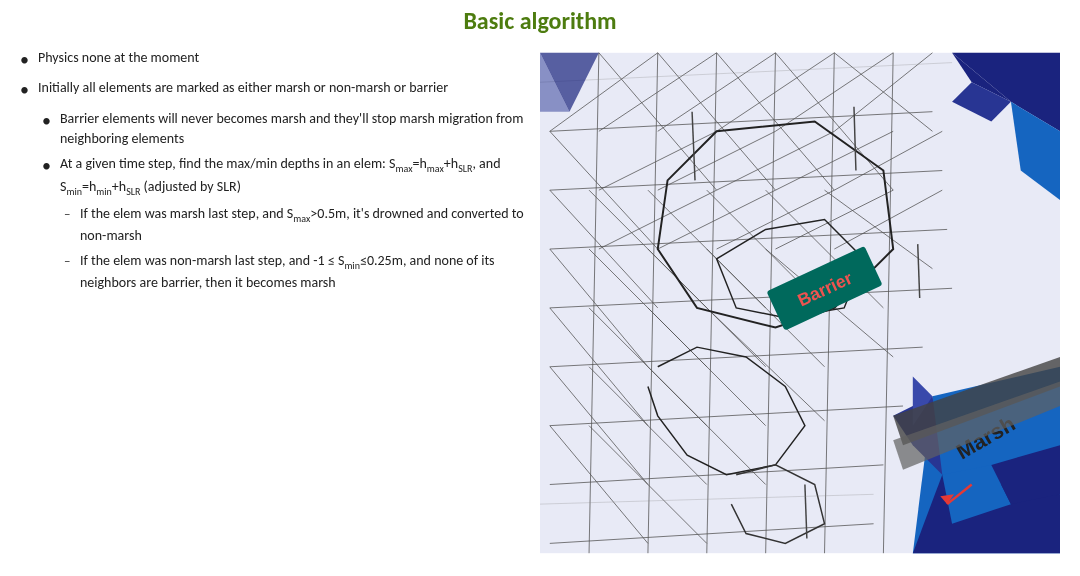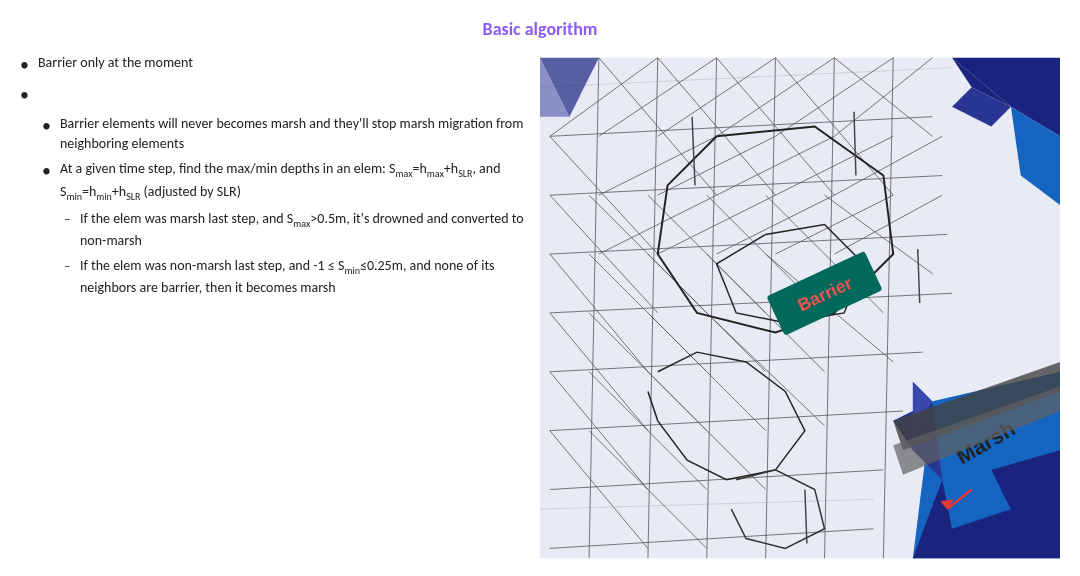--- a/index.html
+++ b/index.html
@@ -8,25 +8,25 @@
       height: 576px;
       background: #fff;
       font-family: 'Calibri', 'Arial', sans-serif;
       font-size: 15px;
       color: #222;
       overflow: hidden;
       position: relative;
     }
     .page-title {
       text-align: center;
-      font-size: 18px;
+      font-size: 24px;
       font-weight: bold;
-      padding-top: 18px;
+      padding-top: 6px;
       padding-bottom: 8px;
-      color: #8b5cf6;
+      color: #4d7c0f;
     }
     .content-area {
       display: flex;
       flex-direction: row;
       padding: 0 20px;
       height: calc(576px - 60px);
     }
     .text-column {
       width: 520px;
       padding-right: 15px;
@@ -94,25 +94,26 @@
 </head>
 <body>
 
 <div class="page-title">Basic algorithm</div>
 
 <div class="content-area">
   <div class="text-column">
 
     <div class="bullet-l1">
       <span class="bullet-marker">•</span>
-      <span class="bullet-text">Barrier only at the moment</span>
+      <span class="bullet-text">Physics none at the moment</span>
     </div>
 
     <div class="bullet-l1">
       <span class="bullet-marker">•</span>
+      <span class="bullet-text">Initially all elements are marked as either marsh or non-marsh or barrier</span>
     </div>
 
     <div class="bullet-l2">
       <span class="bullet-marker">•</span>
       <span class="bullet-text">Barrier elements will never becomes marsh and they'll stop marsh migration from neighboring elements</span>
     </div>
 
     <div class="bullet-l2">
       <span class="bullet-marker">•</span>
       <span class="bullet-text">

